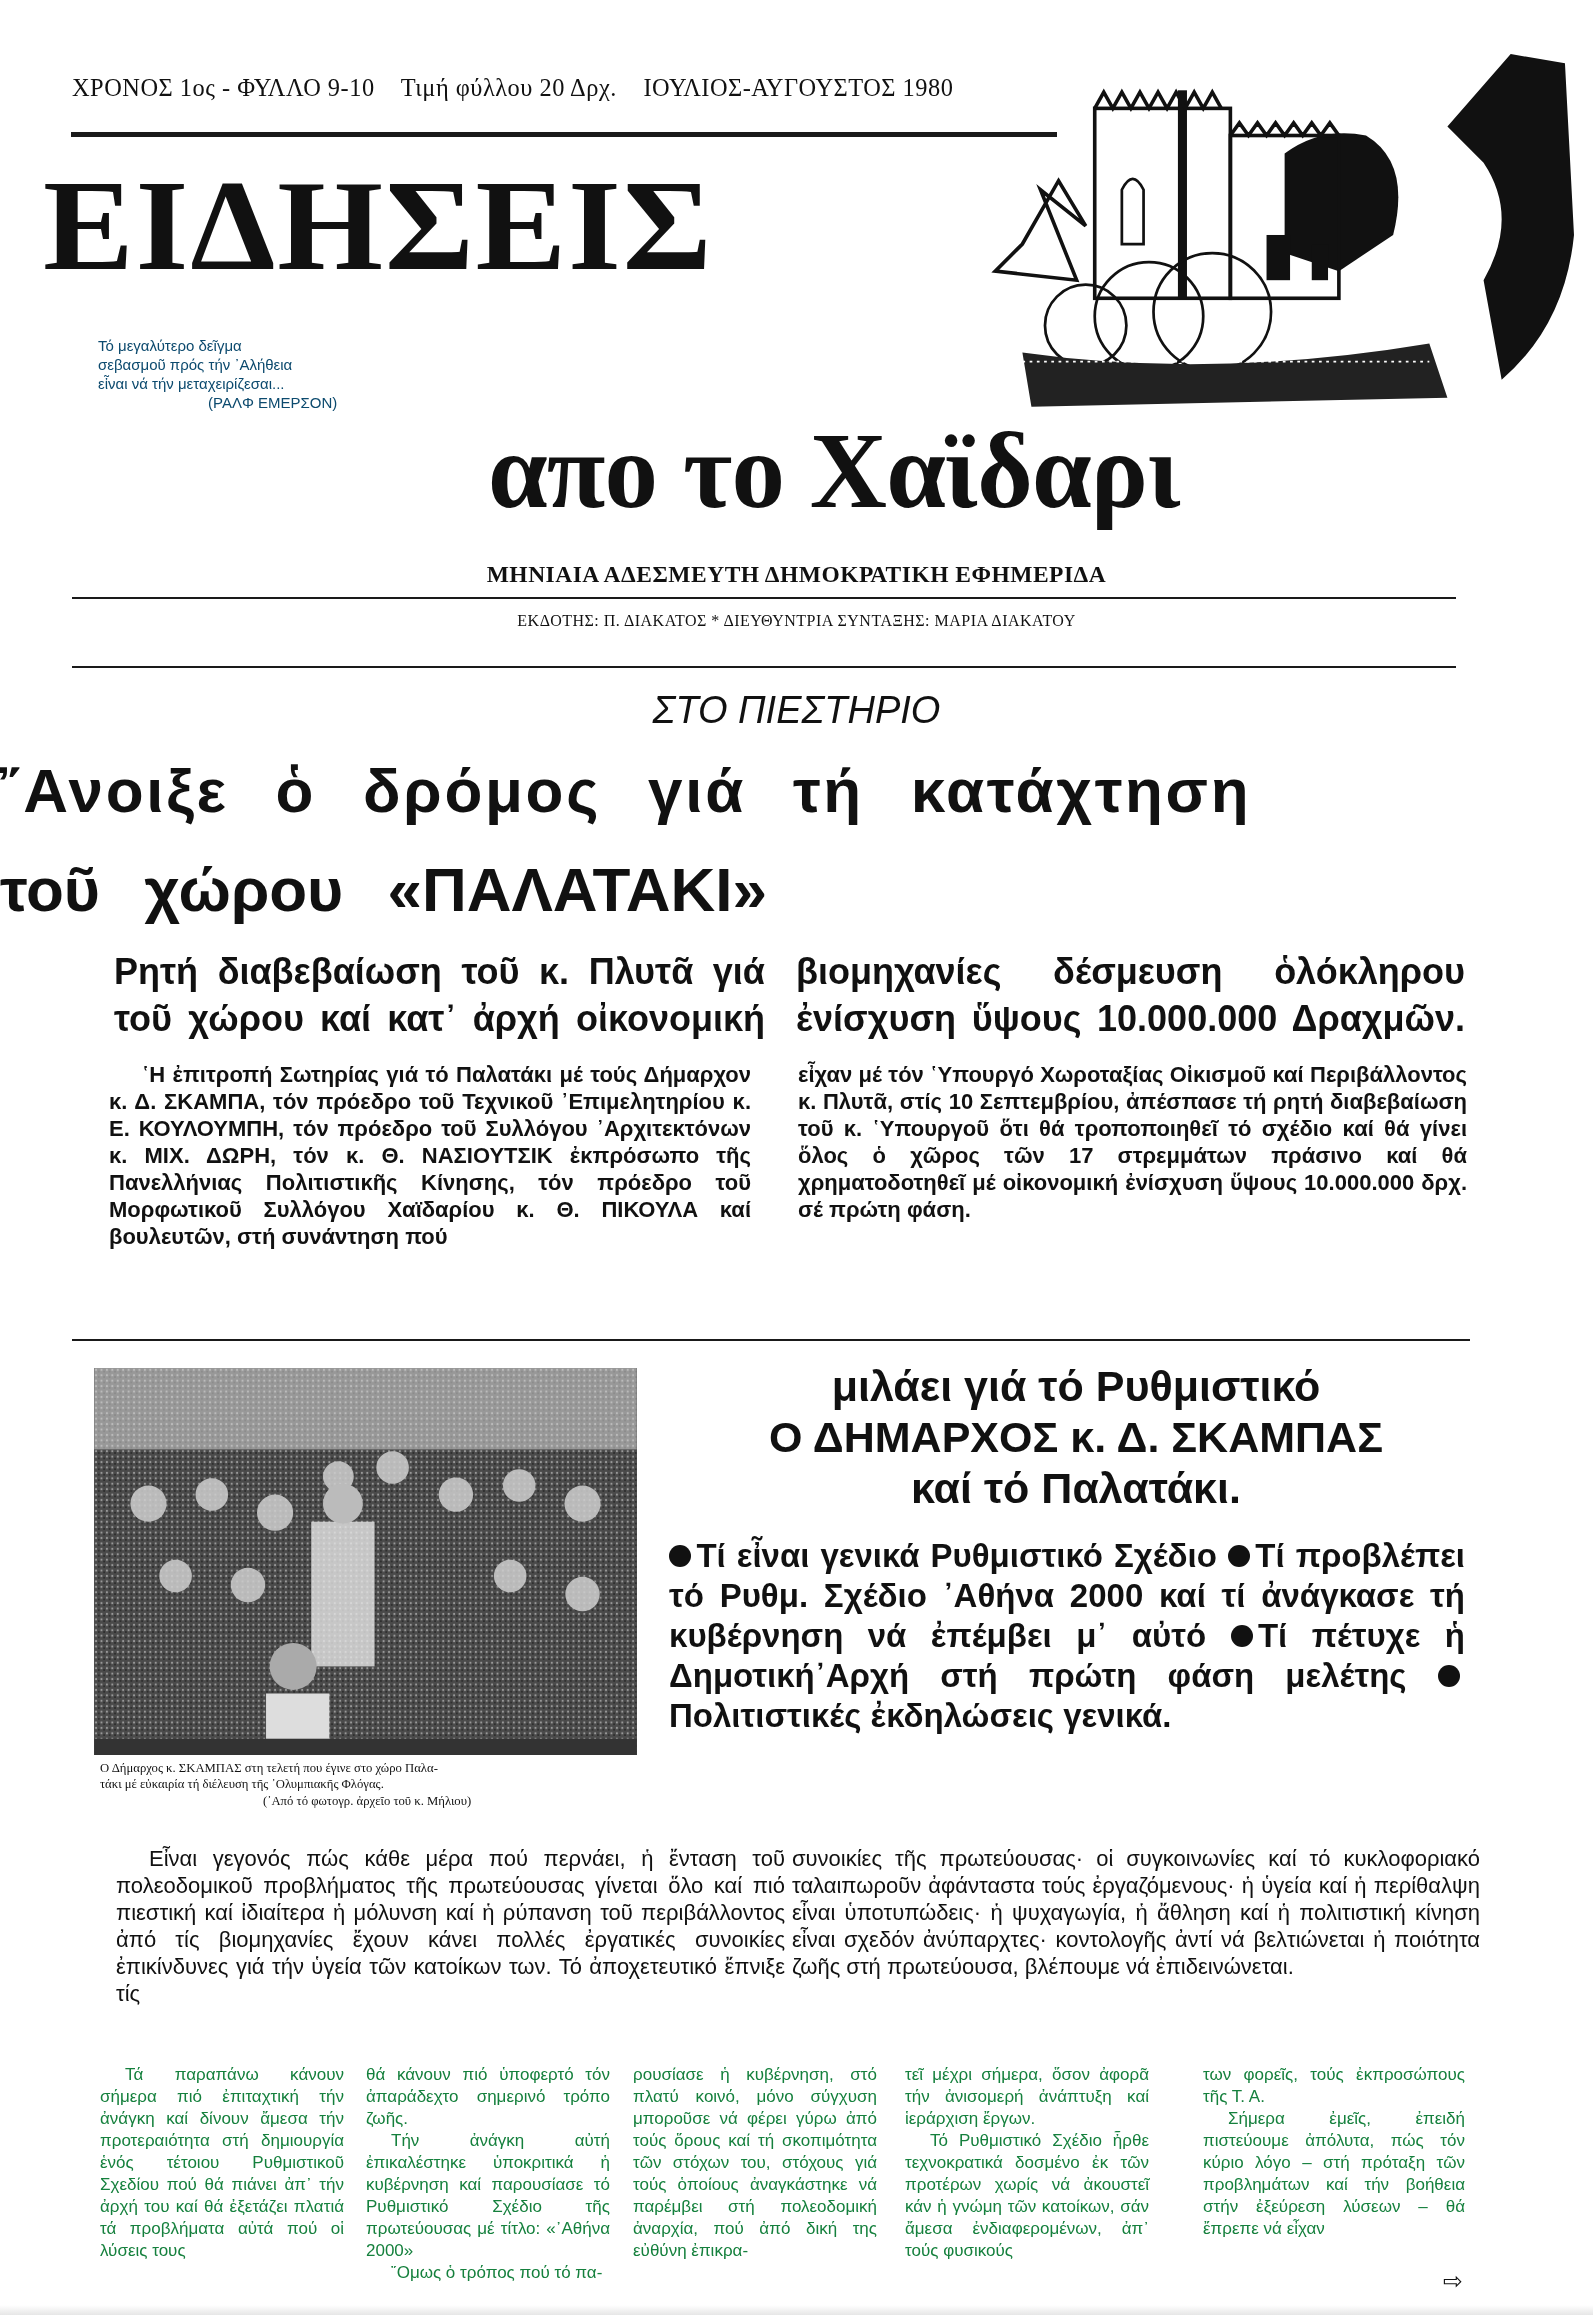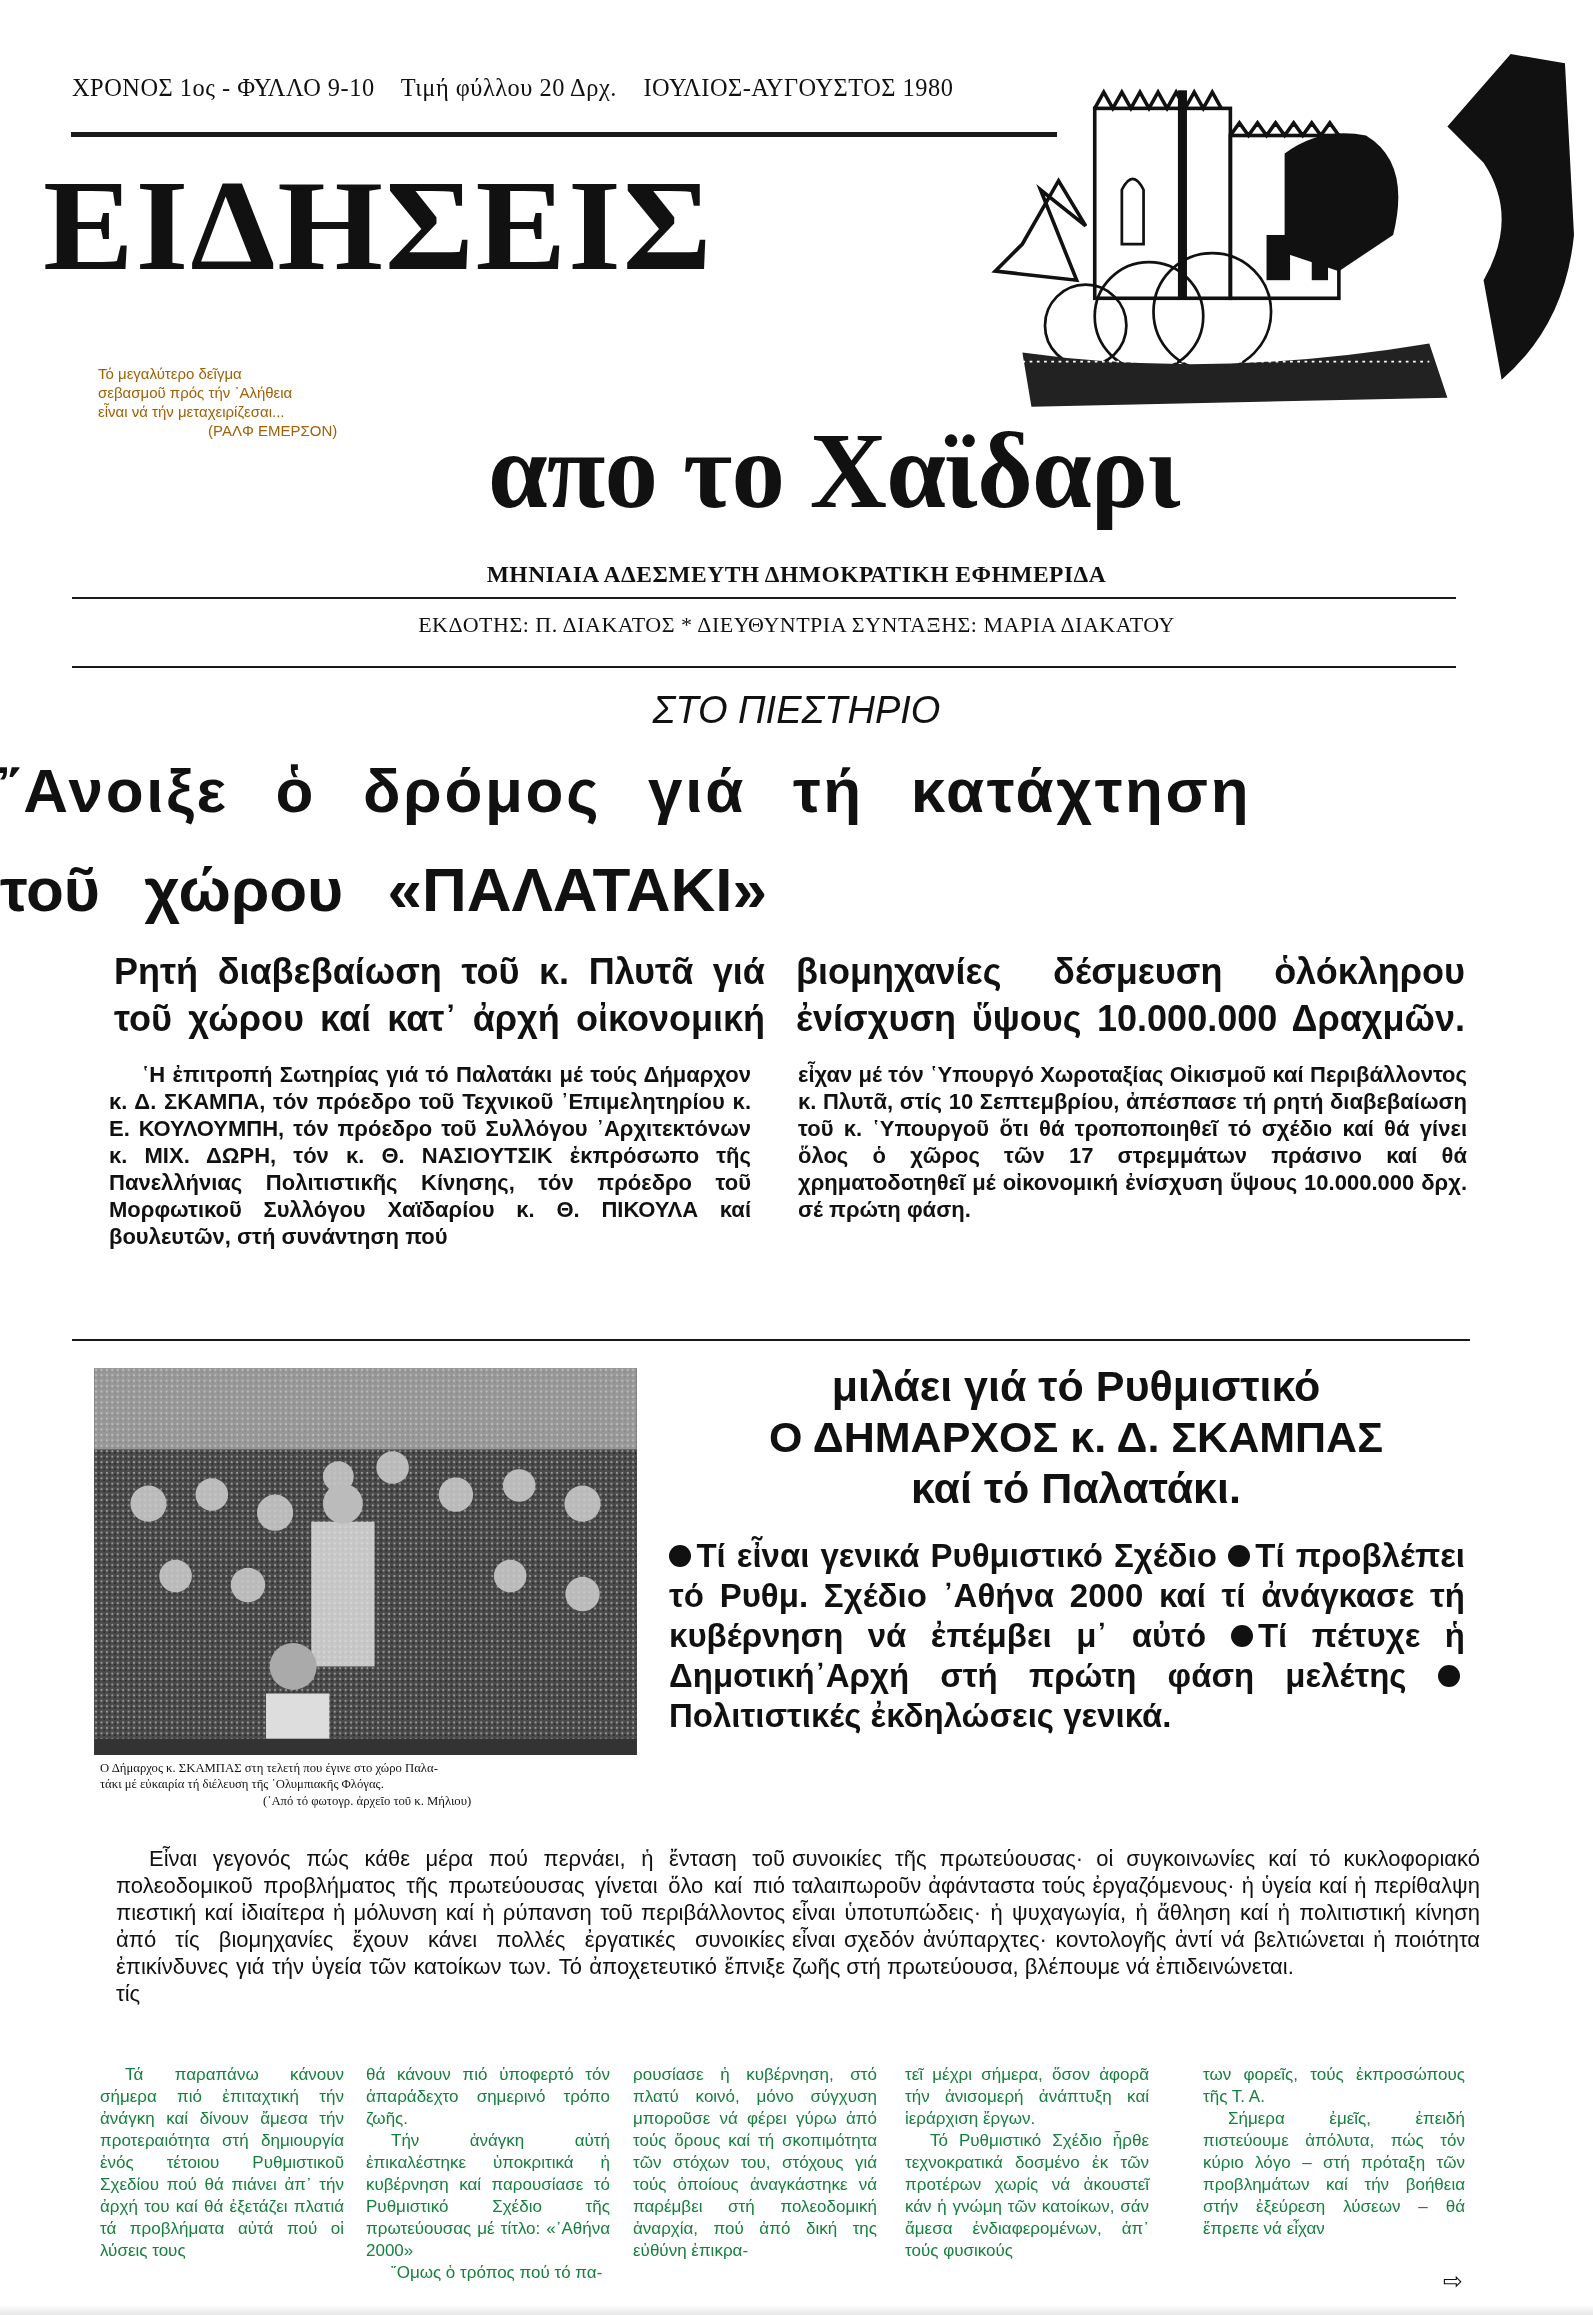--- a/index.html
+++ b/index.html
@@ -7,27 +7,27 @@
   .abs { position:absolute; }
   .serif { font-family:"Liberation Serif", serif; }
   .sans { font-family:"Liberation Sans", sans-serif; }
   .rule { position:absolute; background:#1a1a1a; }
 
   #issue-line { left:72px; top:74px; font-size:24.4px; letter-spacing:0.5px; white-space:nowrap; }
   #issue-line span { margin-right:20px; }
 
   #masthead-title { left:43px; top:161px; font-size:136px; font-weight:bold; letter-spacing:1.8px; line-height:1; transform:scaleY(0.95); transform-origin:top left; }
 
-  #quote { left:98px; top:364px; font-size:15px; line-height:19px; color:#a16207; }
+  #quote { left:98px; top:336px; font-size:15px; line-height:19px; color:#0c4a6e; }
   #quote .attr { padding-left:110px; }
 
   #subtitle { left:456px; top:418px; font-size:107px; font-weight:bold; line-height:1; letter-spacing:-0.9px;margin-left:32px; }
 
   #tagline { left:0; width:1593px; top:561px; text-align:center; font-size:23.5px; font-weight:bold; letter-spacing:0.5px; }
-  #editors { left:0; width:1593px; top:612px; text-align:center; font-size:22px; letter-spacing:0.5px; }
+  #editors { left:0; width:1593px; top:612px; text-align:center; font-size:16px; letter-spacing:0.5px; }
 
   #illustration { left:941px; top:54px; width:633px; height:371px; }
 
   #kicker { left:0; width:1593px; top:689px; text-align:center; font-size:38px; font-style:italic; }
   .headline { left:0; width:1339px; text-align:left; font-size:62px; font-weight:bold; line-height:1; }
   #hl1 { top:760px; letter-spacing:2.7px; word-spacing:27px; }
   #hl2 { top:859px; word-spacing:27px; }
 
   .deck { font-size:36px; font-weight:bold; line-height:47px; }
   #deck-left { left:114px; top:948px; width:651px; text-align:justify; text-align-last:justify; }

